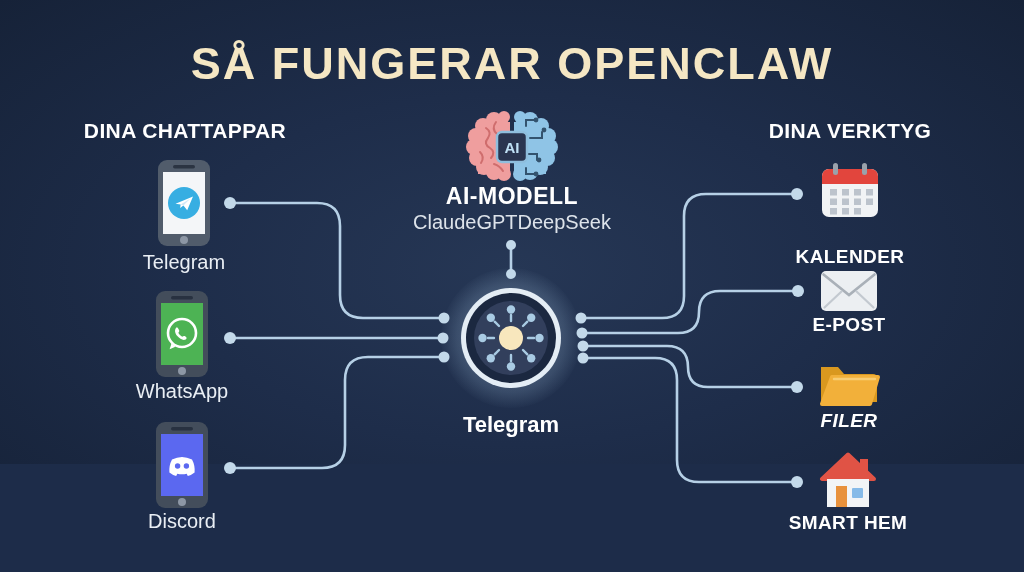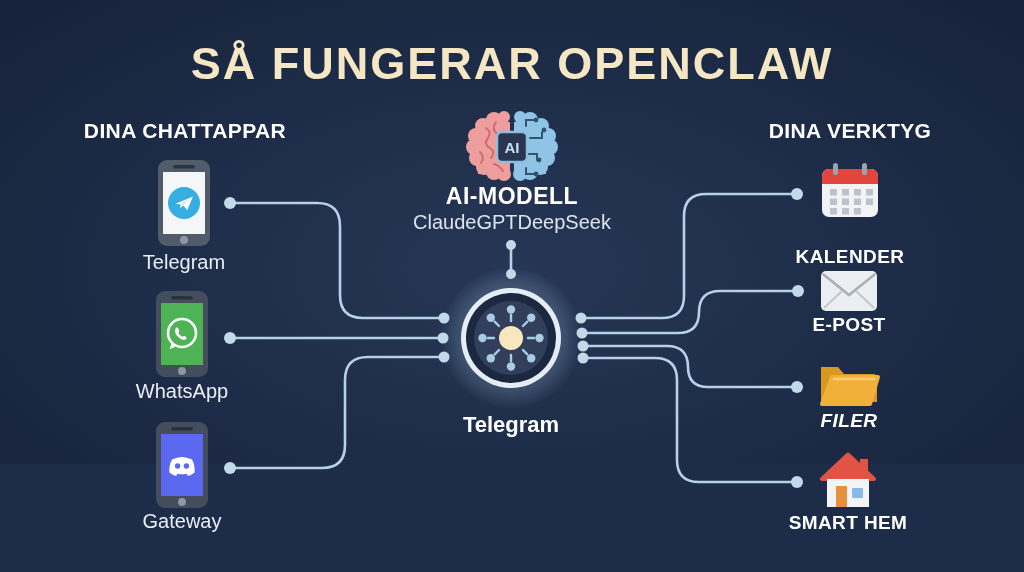--- a/index.html
+++ b/index.html
@@ -128,21 +128,21 @@
 
   <svg class="abs" style="left:155px;top:421px;" width="54" height="88" viewBox="0 0 54 88">
     <rect x="1" y="1" width="52" height="86" rx="9" fill="#434d5b"></rect>
     <rect x="16" y="6" width="22" height="3.5" rx="1.75" fill="#283140"></rect>
     <rect x="6" y="13" width="42" height="62" fill="#5b68f0"></rect>
     <circle cx="27" cy="81" r="4" fill="#8d97a5"></circle>
     <path d="M17,38.5 q10,-5 20,0 q3.2,6 2.6,13 q-3.8,3 -6.8,3.6 l-1.1,-2.4 q-4.6,1.1 -9.4,0 l-1.1,2.4 q-3,-0.6 -6.8,-3.6 q-0.6,-7 2.6,-13 z" fill="#ffffff"></path>
     <circle cx="22.6" cy="45" r="2.7" fill="#5b68f0"></circle>
     <circle cx="31.4" cy="45" r="2.7" fill="#5b68f0"></circle>
   </svg>
-  <div class="abs app-label cx" style="left:182px;top:510px;">Gateway</div>
+  <div class="abs app-label cx" style="left:182px;top:510px;">Discord</div>
 
   <svg class="abs" style="left:464px;top:108px;" width="96" height="80" viewBox="0 0 96 80">
     <g fill="#ef9e9e">
       <circle cx="40" cy="9" r="6"></circle>
         <circle cx="30" cy="12" r="8"></circle>
         <circle cx="19" cy="18" r="8"></circle>
       <circle cx="12" cy="28" r="8"></circle>
         <circle cx="10" cy="39" r="8"></circle>
         <circle cx="13" cy="50" r="8"></circle>
       <circle cx="20" cy="59" r="8"></circle>

